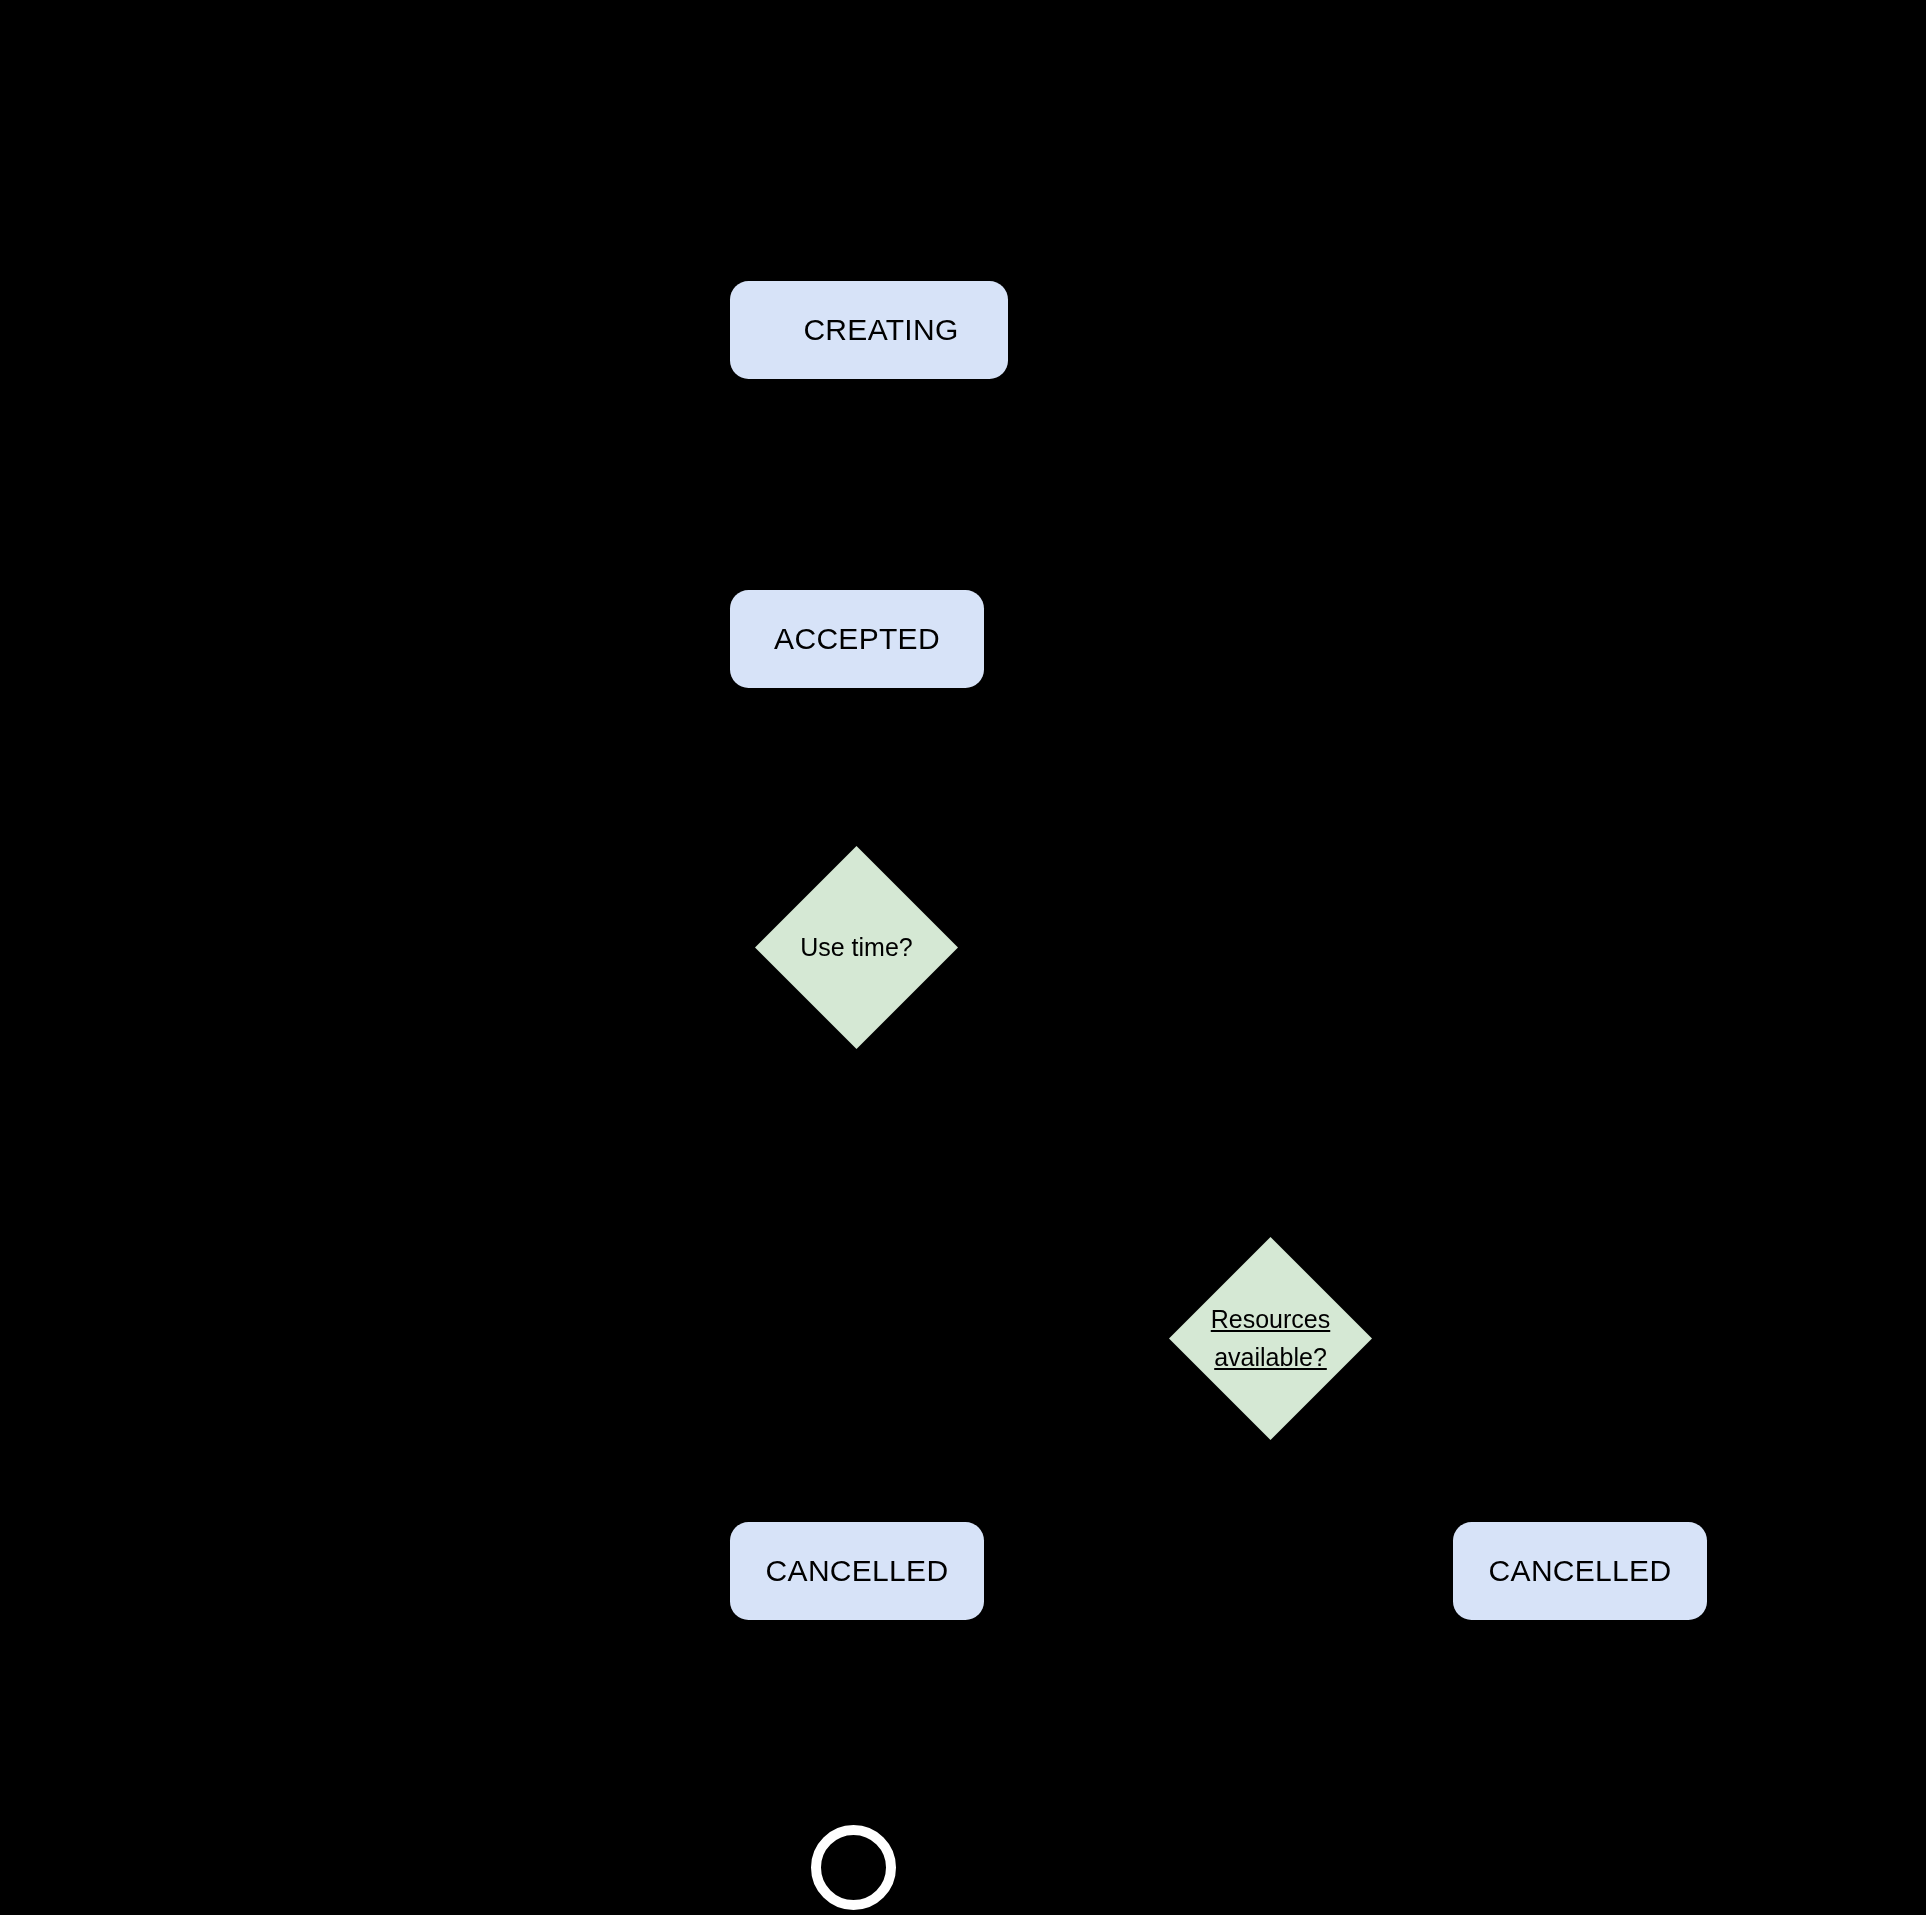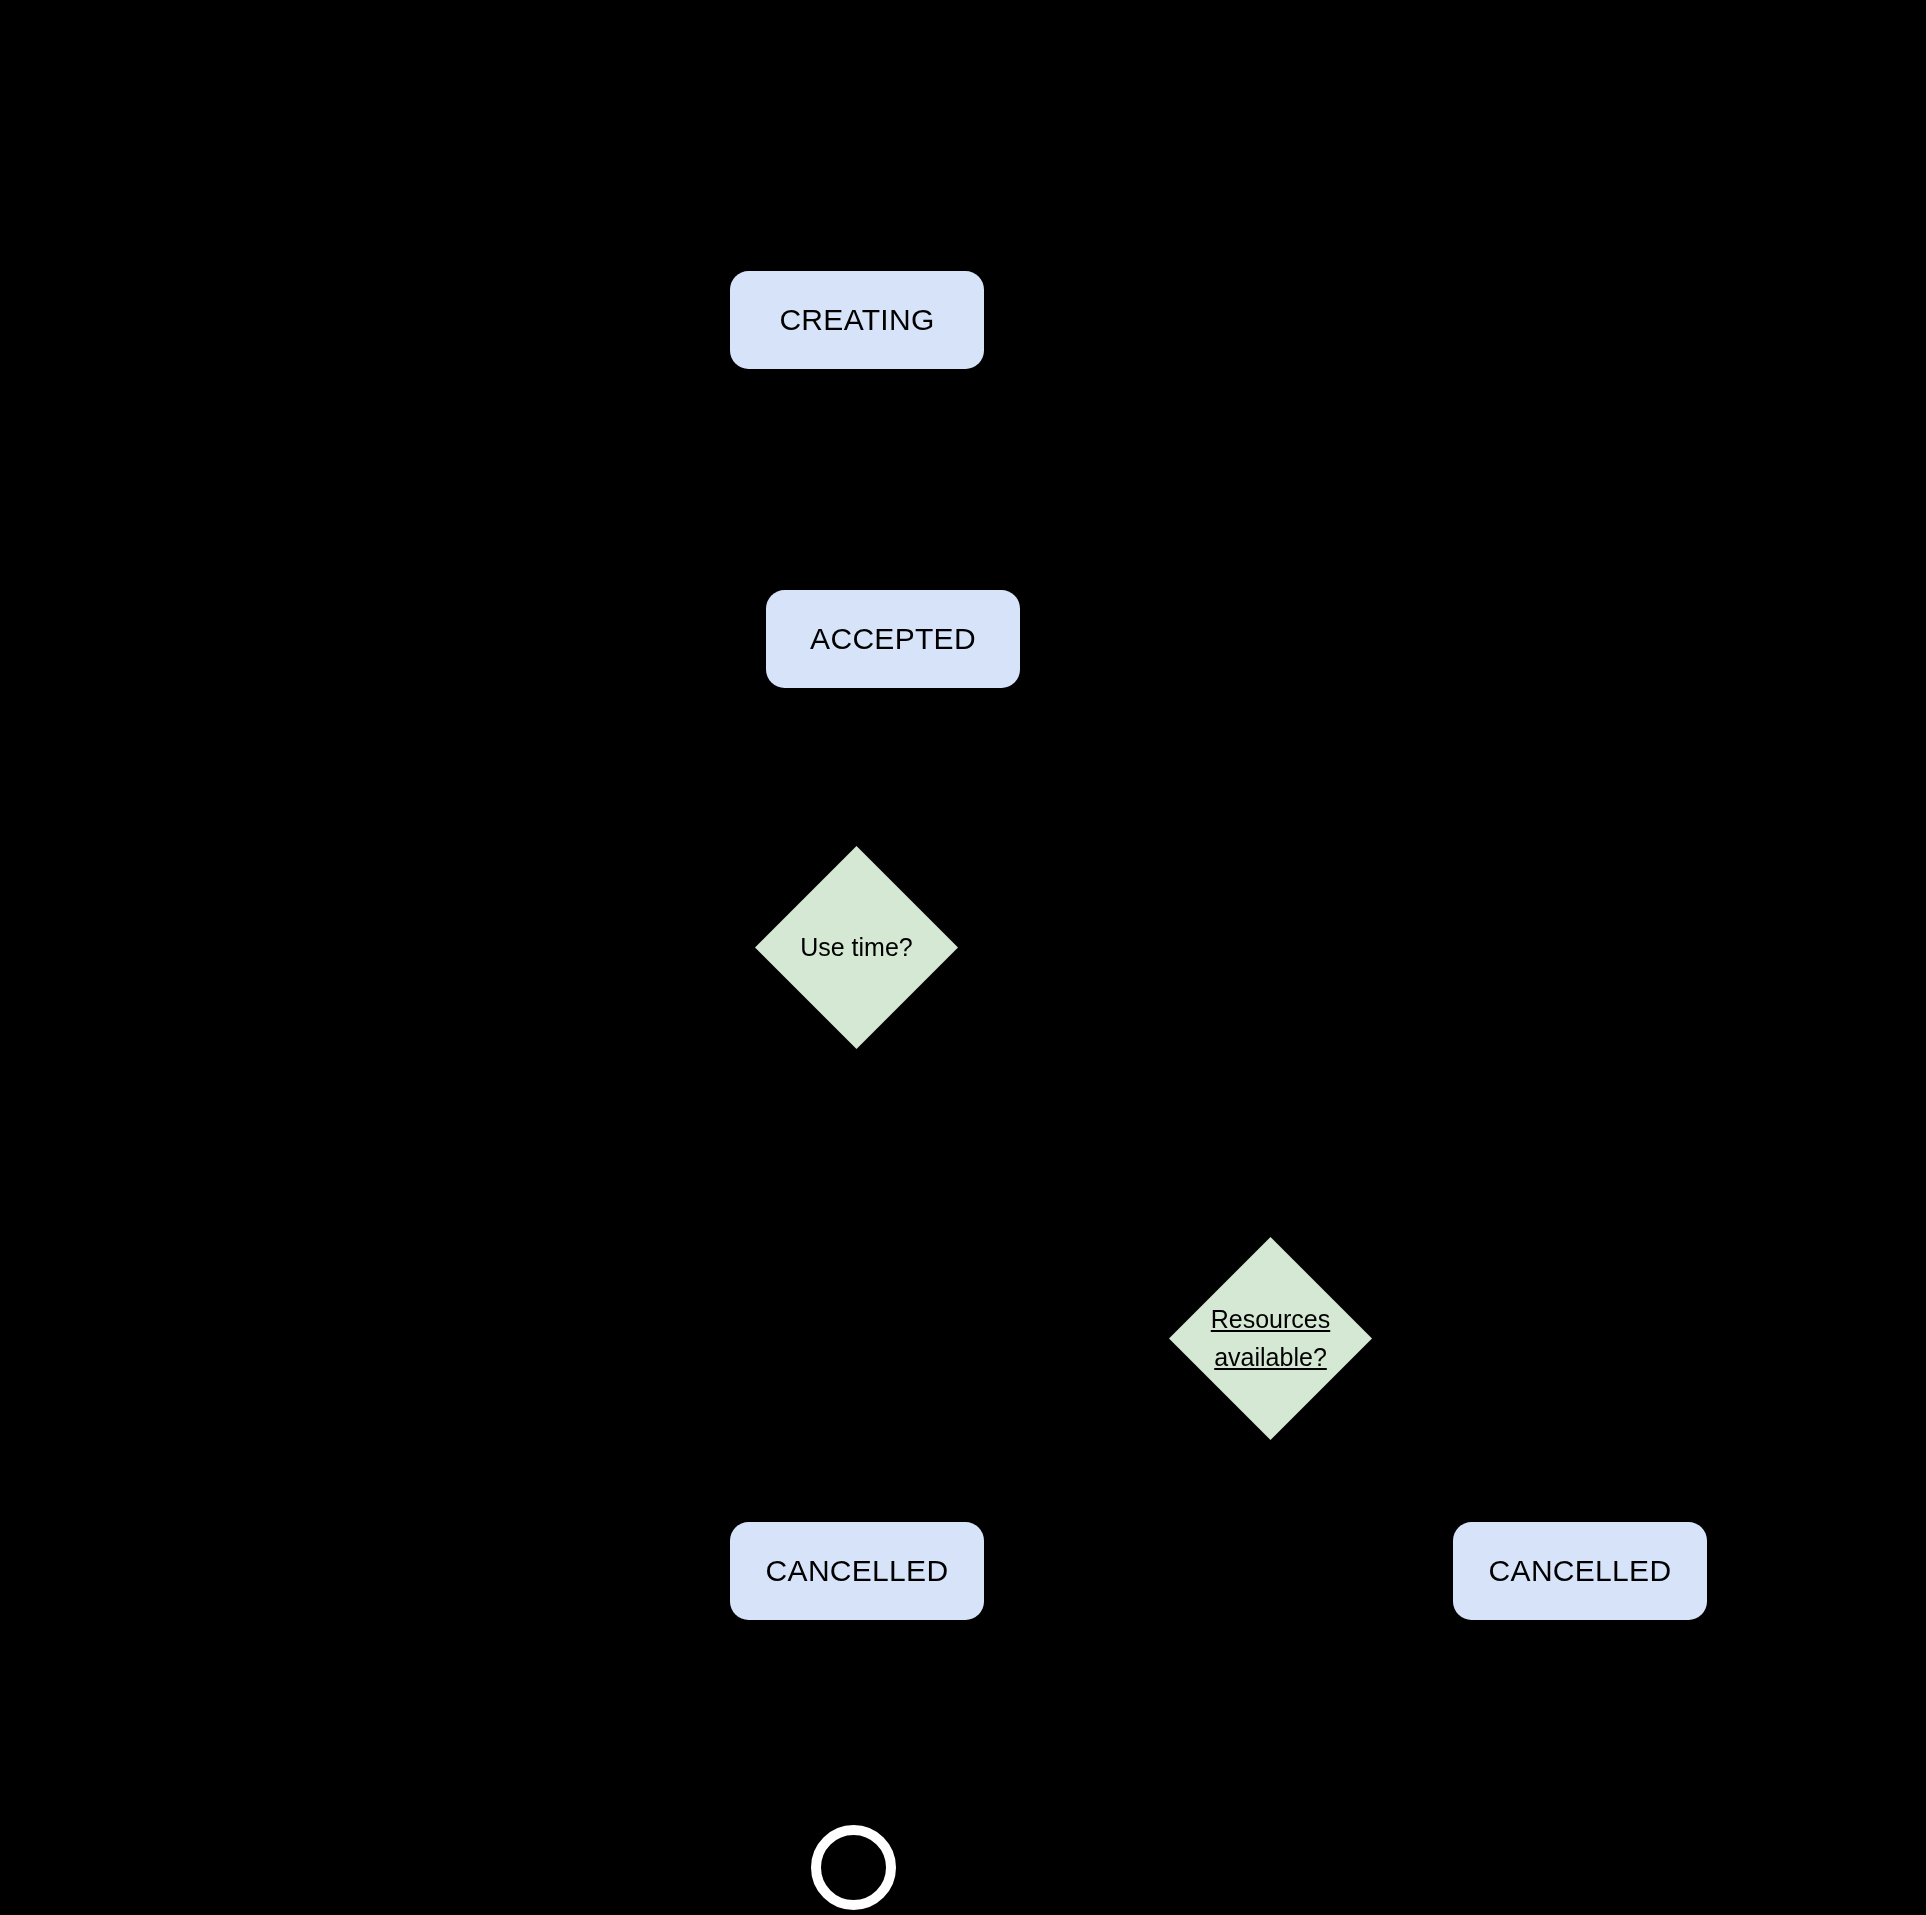--- a/index.html
+++ b/index.html
@@ -52,25 +52,25 @@
     background: transparent;
     box-sizing: content-box;
   }
   .label { display: block; }
 </style>
 </head>
 <body>
 
 <div class="canvas">
 
-  <div class="state" style="left:730px; top:271px;">
+  <div class="state" style="left:730px; top:281px;padding-left:24px;">
     <span class="label">CREATING</span>
   </div>
 
-  <div class="state" style="left:730px; top:590px;margin-left:36px;">
+  <div class="state" style="left:730px; top:590px;">
     <span class="label">ACCEPTED</span>
   </div>
 
 
   <div class="decision" style="left:755px; top:846px;">
     <span class="label">Use time?</span>
     <span class="label"></span>
   </div>
 
 

